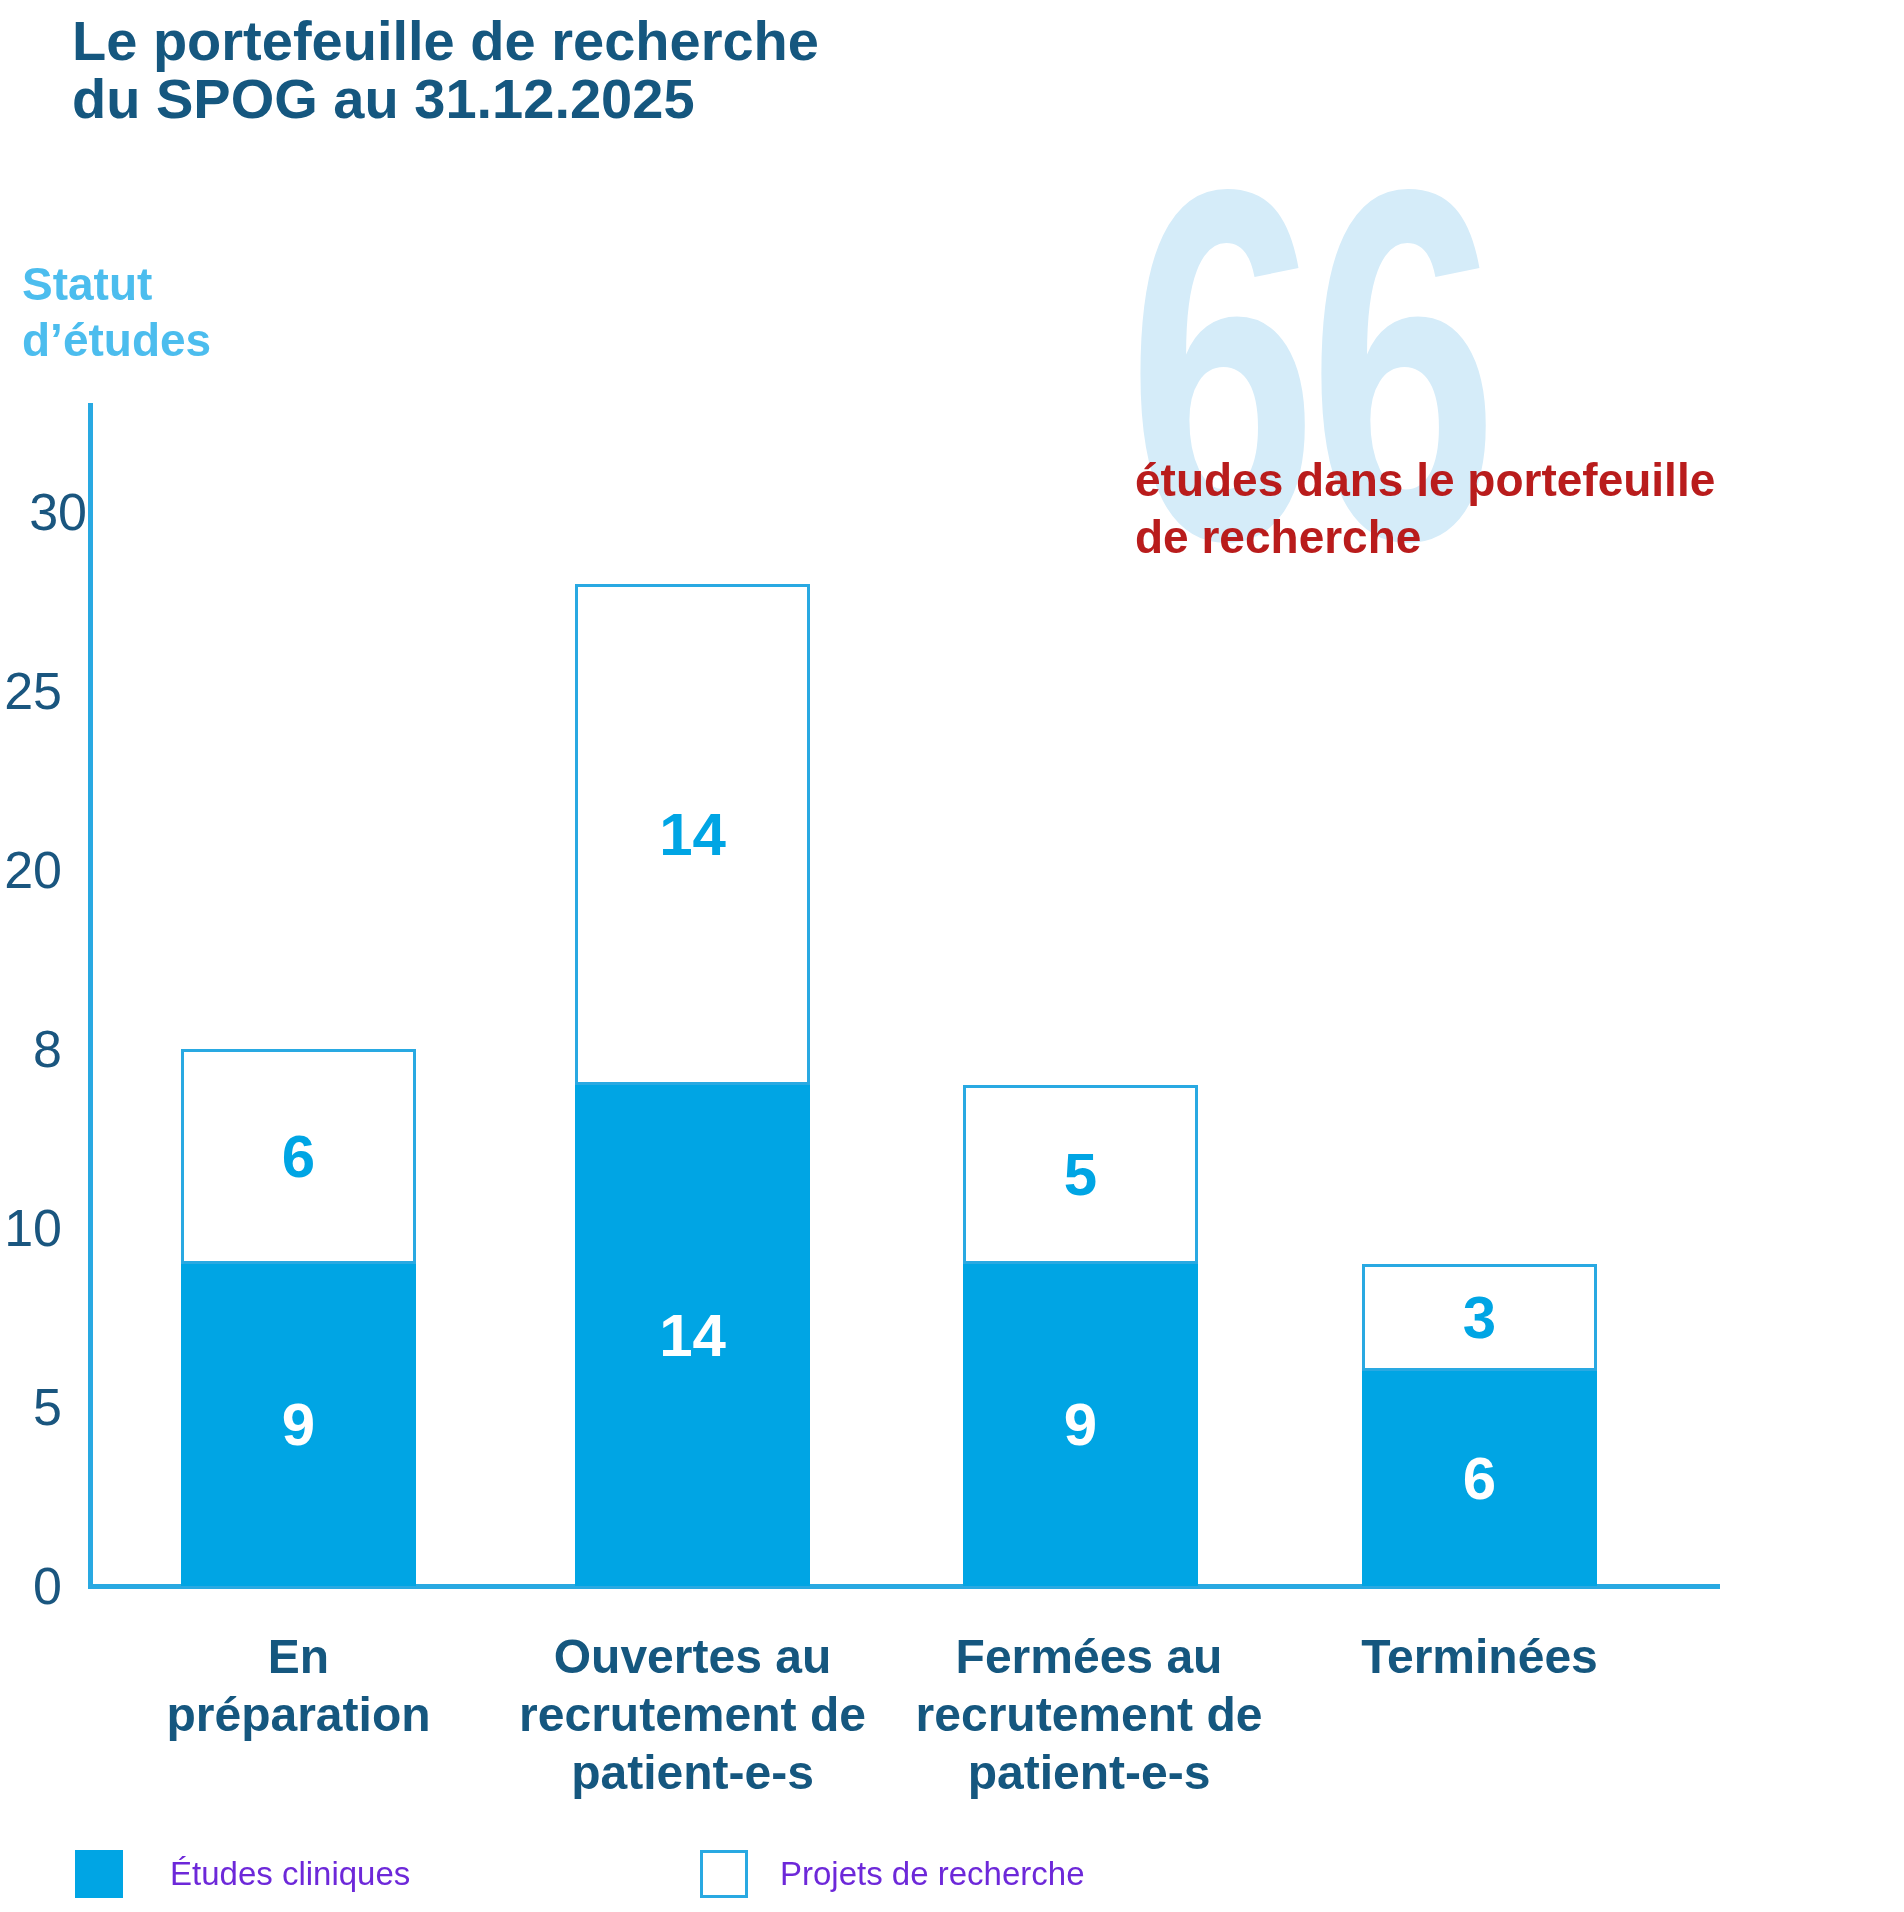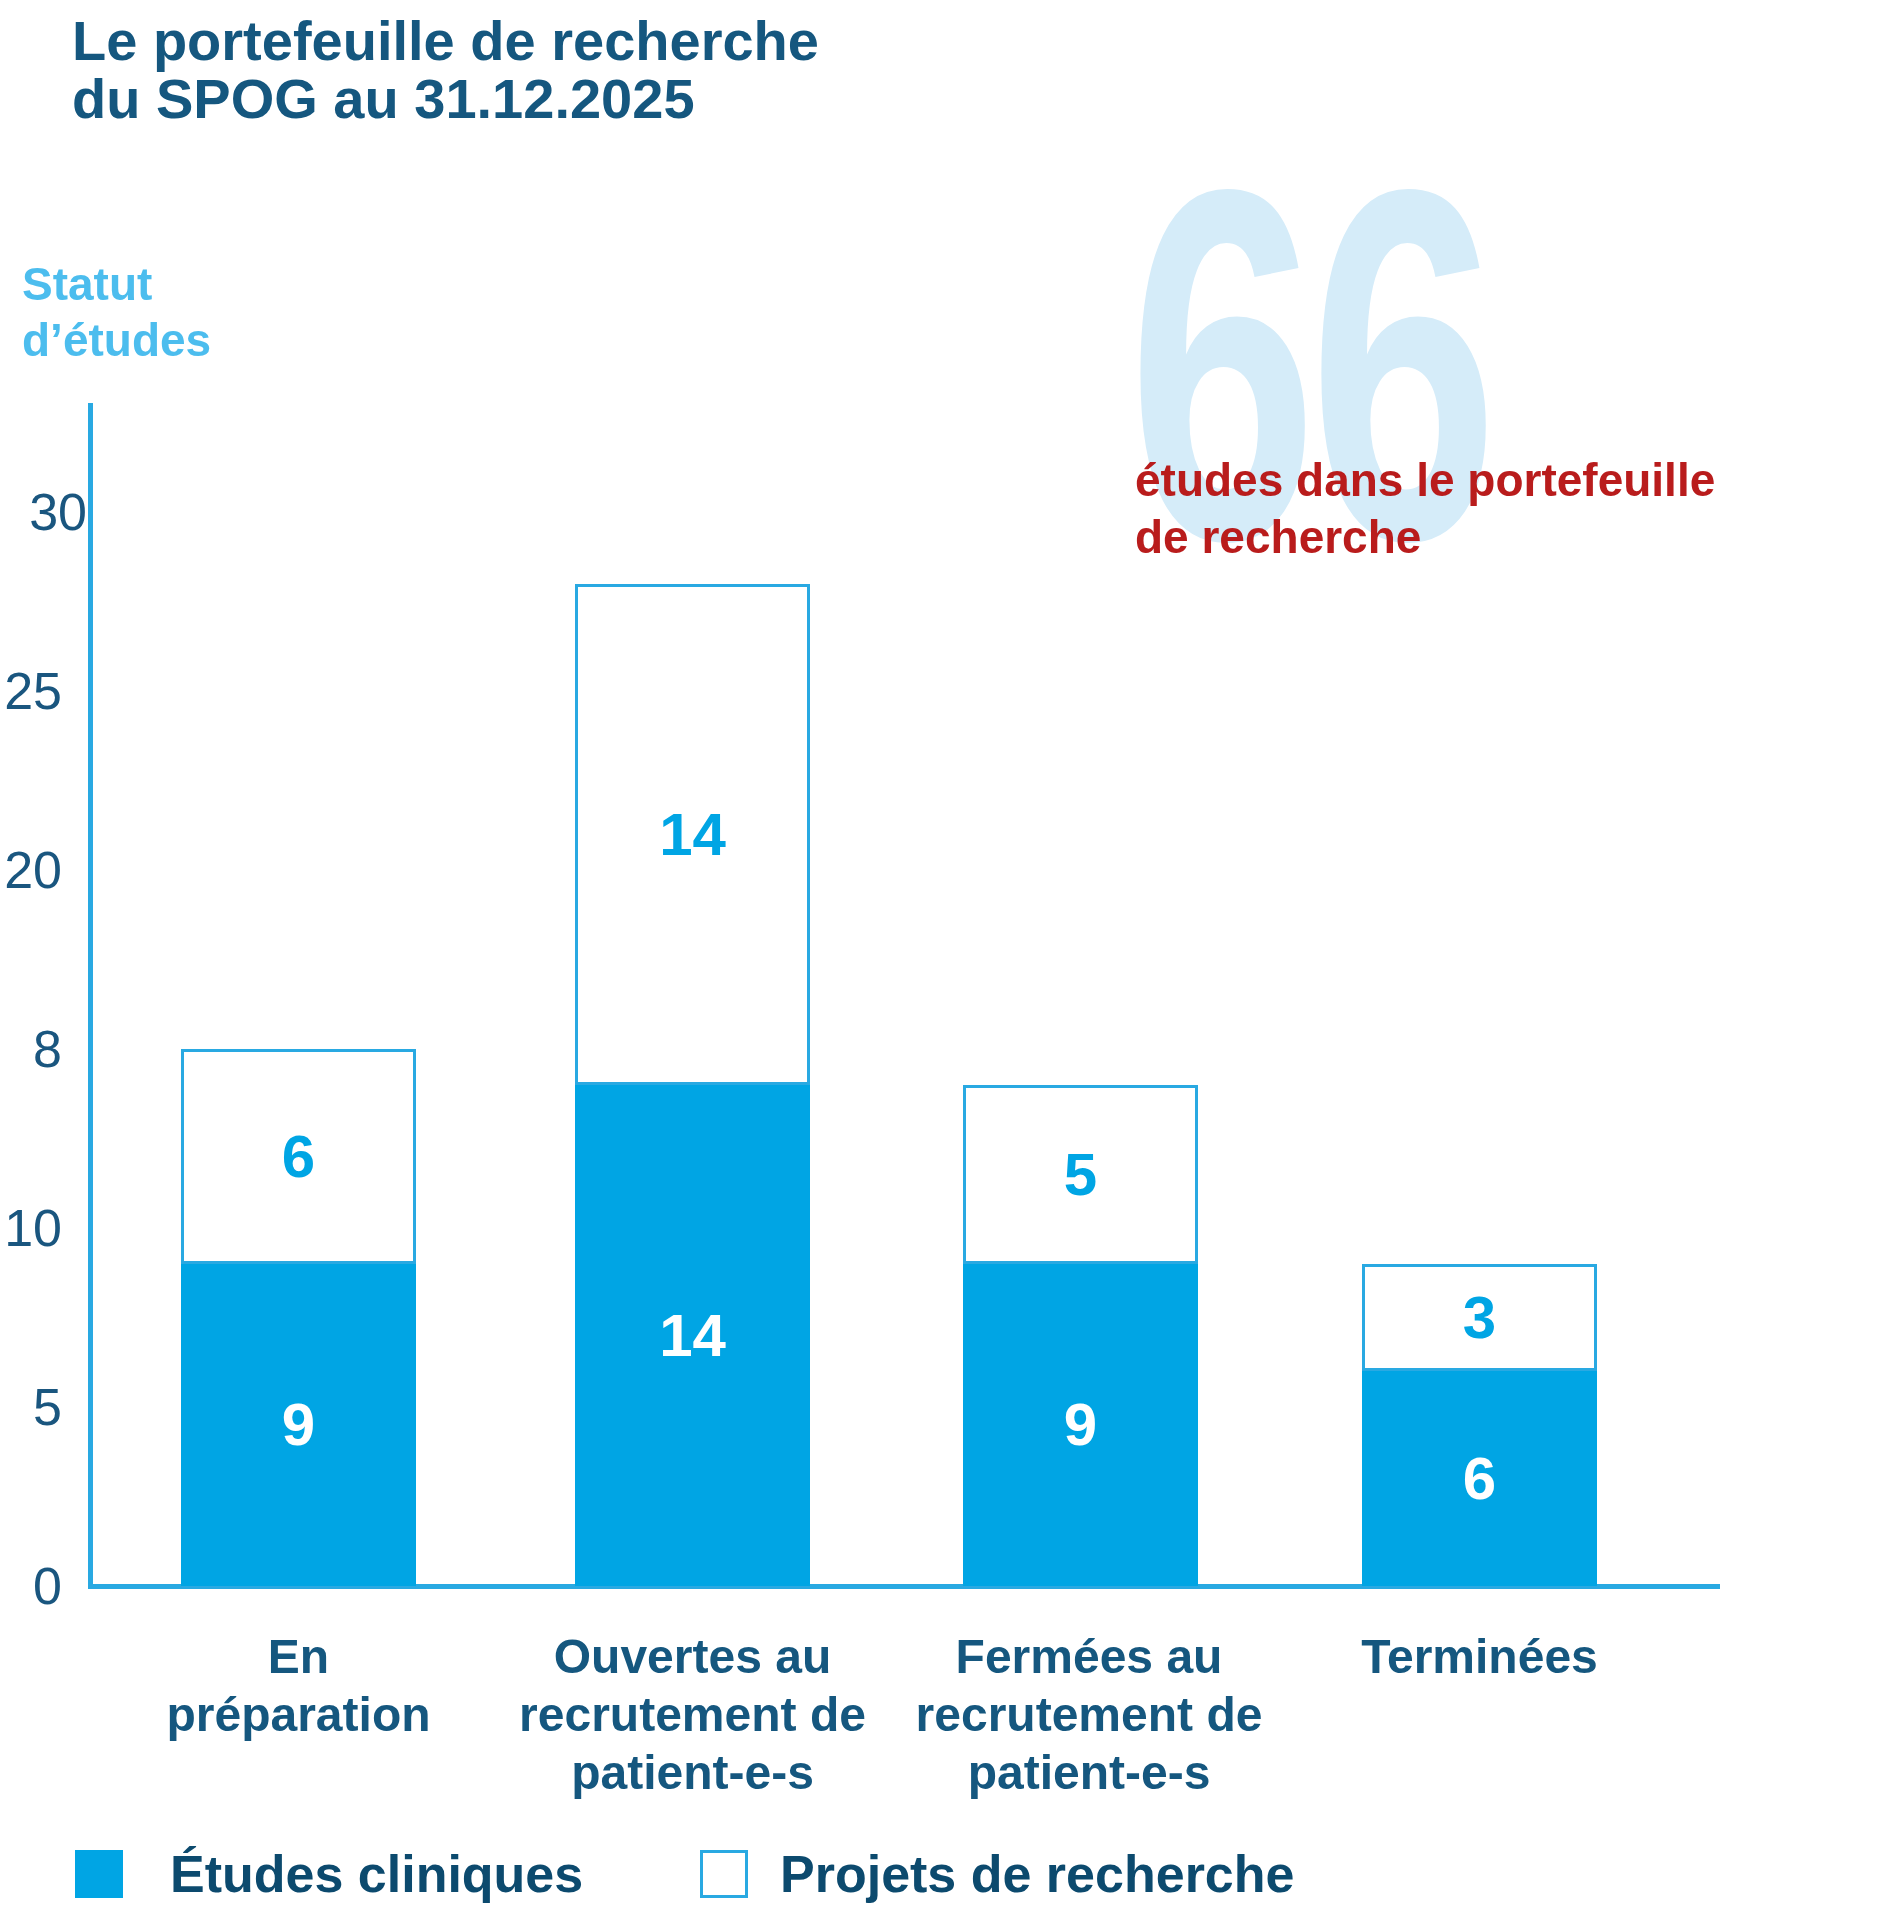--- a/index.html
+++ b/index.html
@@ -37,21 +37,21 @@
   .seg-fill{background:#00A5E4;color:#ffffff;}
   .seg-out{background:#ffffff;border:3px solid #29A9E2;color:#00A5E4;box-sizing:border-box;}
   .cat{
     width:400px;top:1628px;text-align:center;font-size:48px;font-weight:bold;
     color:#15577F;line-height:58px;white-space:pre-line;
   }
   .statut{left:1852px;top:1560px;font-size:46px;font-weight:bold;color:#4CBDEE;}
   .legend-swatch{width:48px;height:48px;top:1850px;}
   .swatch-fill{background:#00A5E4;}
   .swatch-out{background:#ffffff;border:3px solid #29A9E2;box-sizing:border-box;}
-  .legend-label{top:1850px;font-size:52px;font-weight:bold;color:#0c4a6e;line-height:48px;}
+  .legend-label{top:1850px;font-size:33px;font-weight:normal;color:#6d28d9;line-height:48px;}
 </style>
 </head>
 <body>
 
 <div class="canvas">
   <div class="abs title">Le portefeuille de recherche
 du SPOG au 31.12.2025</div>
   <div class="abs ylabel">Statut
 d’études</div>
 

